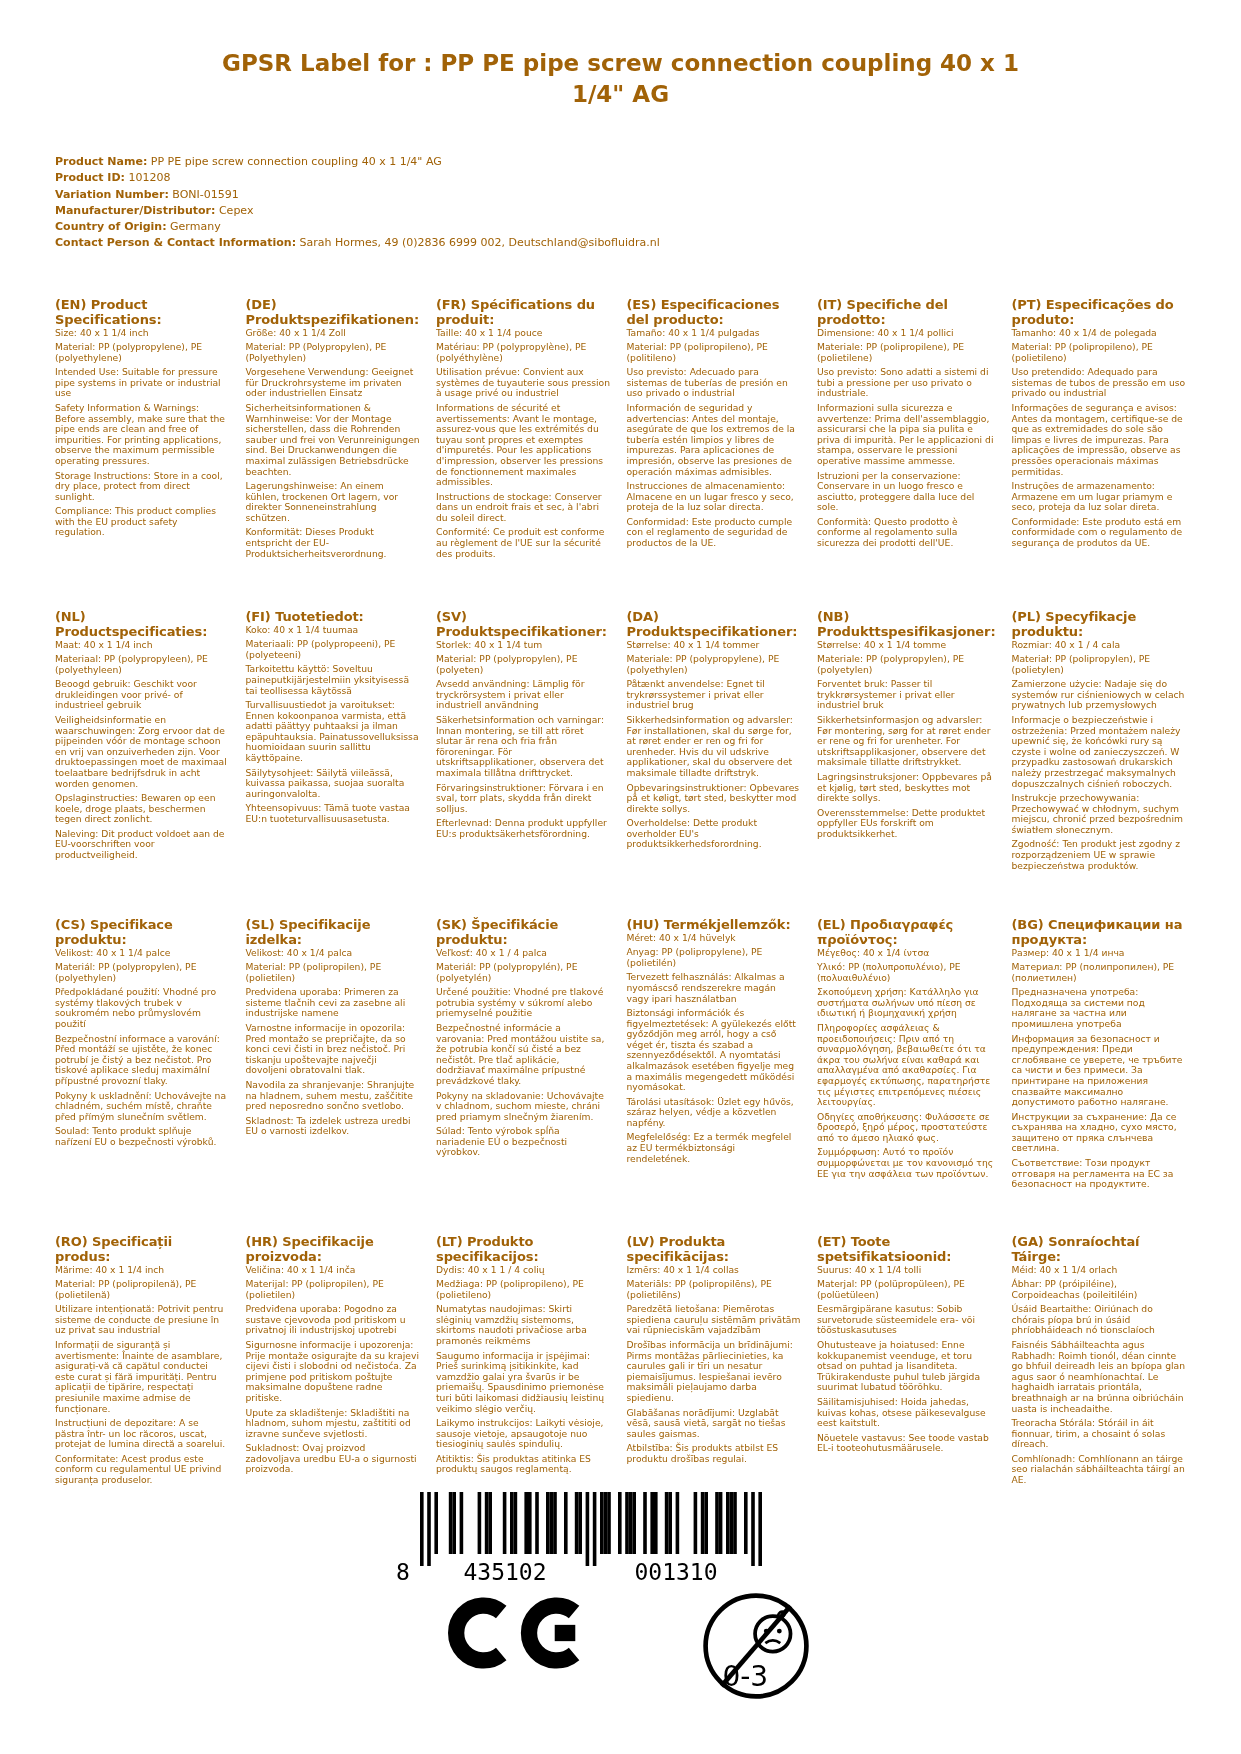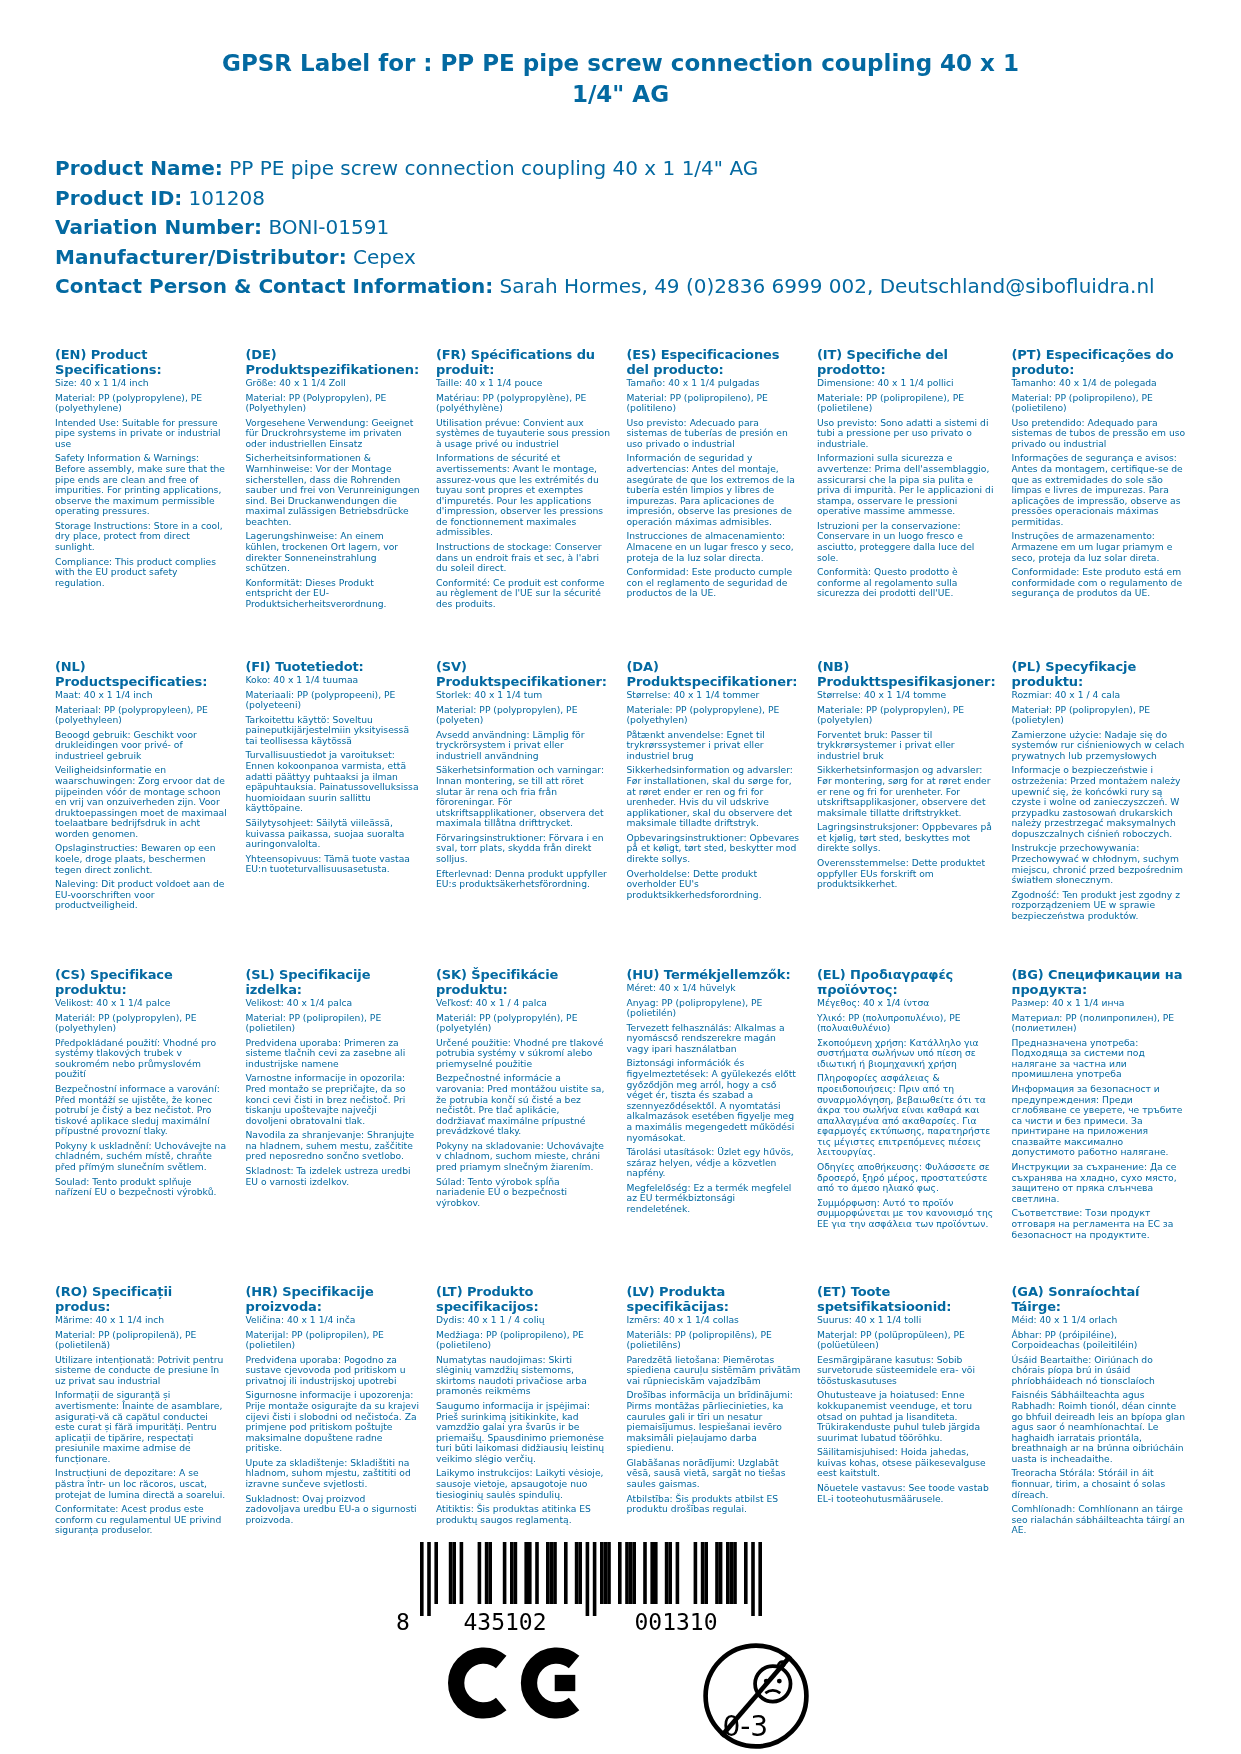--- a/index.html
+++ b/index.html
@@ -1,35 +1,35 @@
 <!DOCTYPE html>
 <html><head>
 <meta charset="utf-8">
 <style>
   html, body { margin: 0; padding: 0; background: #ffffff; }
   .page {
     position: relative;
     width: 1241px;
     height: 1754px;
     background: #ffffff;
-    color: #0369a1;
+    color: #a16207;
     font-family: "DejaVu Sans", sans-serif;
     overflow: hidden;
   }
   .title {
     width: 840px;
     margin: 48px auto 0 auto;
     text-align: center;
     font-size: 23px;
     font-weight: bold;
     line-height: 1.35;
   }
   .product-info {
     margin: 44px 40px 0 55px;
-    font-size: 20px;
+    font-size: 11px;
     line-height: 1.48;
   }
   .info-line { white-space: normal; }
   .info-label { font-weight: bold; }
   .spec-grid {
     display: grid;
     grid-template-columns: repeat(6, 1fr);
     grid-template-rows: 312px 308px 317px auto;
     column-gap: 16px;
     margin: 46px 55px 0 55px;
@@ -67,20 +67,21 @@
 
   <div class="product-info" id="product-info">
   <div class="info-line"><span class="info-label">Product Name:</span> <span class="info-value">PP PE pipe screw connection coupling 40 x 1 1/4" AG</span></div>
 
   <div class="info-line"><span class="info-label">Product ID:</span> <span class="info-value">101208</span></div>
 
   <div class="info-line"><span class="info-label">Variation Number:</span> <span class="info-value">BONI-01591</span></div>
 
   <div class="info-line"><span class="info-label">Manufacturer/Distributor:</span> <span class="info-value">Cepex</span></div>
 
+  <div class="info-line"><span class="info-label">Country of Origin:</span> <span class="info-value">Germany</span></div>
 
   <div class="info-line"><span class="info-label">Contact Person &amp; Contact Information:</span> <span class="info-value">Sarah Hormes, 49 (0)2836 6999 002, Deutschland@sibofluidra.nl</span></div>
 </div>
 
   <div class="spec-grid" id="spec-grid">
   <div class="spec-block">
     <p class="spec-heading">(EN) Product Specifications:</p>
     <div>
           <p class="size-line">Size: 40 x 1 1/4 inch</p>
           <p class="para">Material: PP (polypropylene), PE (polyethylene)</p>

